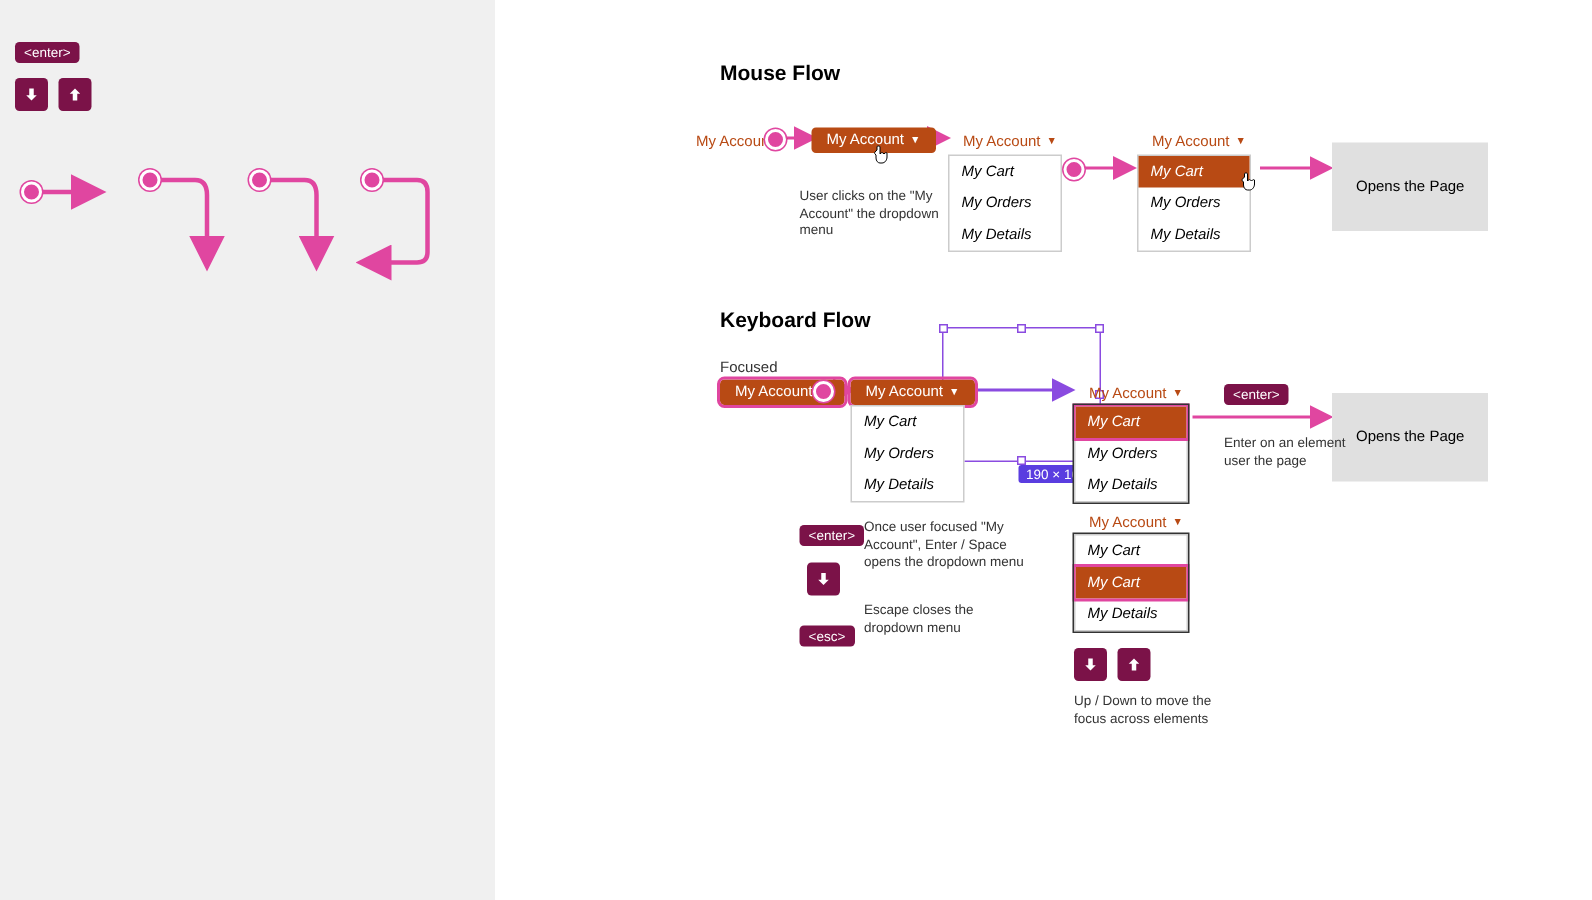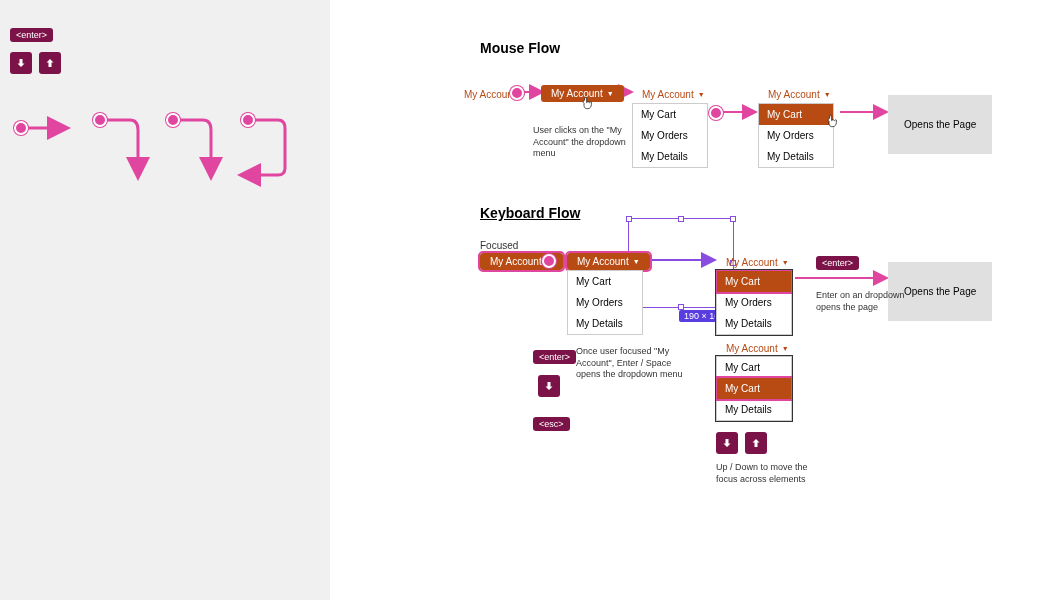--- a/index.html
+++ b/index.html
@@ -21,21 +21,21 @@
 
 .canvas { position: absolute; left: 0; top: 0; width: 100%; height: 100%; }
 
 
 .dd-pill { background: #b84a14; color: #fff; border-radius: 3px; padding: 3px 10px; font-size: 10px; display: inline-flex; align-items: center; gap: 4px; position: absolute; cursor: pointer; }
 .dd-pill.label-only { background: transparent; color: #b84a14; font-weight: 500; }
 .dd-pill .caret { font-size: 7px; }
 
 
 .menu { position: absolute; border: 1px solid #ccc; background: #fff; width: 76px; font-size: 10px; }
-.menu .item { padding: 5px 8px; border-bottom: 0; }
+.menu .item { padding: 5px 8px; border-bottom: 0; font-style: italic; }
 .menu .item.active { background: #b84a14; color: #fff; }
 
 
 .page-box { position: absolute; background: #e0e0e0; padding: 24px 16px; font-size: 10px; }
 
 
 .caption { position: absolute; font-size: 9px; color: #333; line-height: 1.3; max-width: 110px; }
 
 
 .cursor-hand { position: absolute; width: 16px; height: 16px; }
@@ -144,21 +144,21 @@
         <div class="item">My Details</div>
       </div>
       <div class="cursor-hand" style="left:495px; top:114px;">
         <svg viewBox="0 0 24 24">
             <path fill="#fff" stroke="#000" stroke-width="1" d="M9 2c.6 0 1 .4 1 1v7l1-1c.5-.5 1.5-.5 2 0l1 1 1-1c.5-.5 1.5-.5 2 0v4c0 3-2 6-5 6h-2c-2 0-4-2-4-5v-3l-1-1c-.5-.5-.5-1.5 0-2l2-2V3c0-.6.4-1 1-1z"></path>
           </svg>
       </div>
 
       <div class="page-box" style="left:558px; top:95px;">Opens the Page</div>
 
-      <div class="section-title" style="position:absolute; left:150px; top:205px;text-decoration:underline;">Keyboard Flow</div>
+      <div class="section-title" style="position:absolute; left:150px; top:205px;">Keyboard Flow</div>
       <div class="focused-lbl" style="left:150px; top:240px;">Focused</div>
 
       <div class="sel-box" style="left:298px; top:218px; width:106px; height:90px;">
         <span class="sel-handle" style="left:-3px; top:-3px;"></span>
         <span class="sel-handle" style="right:-3px; top:-3px;"></span>
         <span class="sel-handle" style="left:-3px; bottom:-3px;"></span>
         <span class="sel-handle" style="right:-3px; bottom:-3px;"></span>
         <span class="sel-handle" style="left:50%; top:-3px; margin-left:-3px;"></span>
         <span class="sel-handle" style="left:50%; bottom:-3px; margin-left:-3px;"></span>
         <span class="sel-handle" style="left:-3px; top:50%; margin-top:-3px;"></span>
@@ -201,30 +201,31 @@
           <span class="caret">▼</span>
         </span>
       <div class="menu" style="left:386px; top:270px; outline:1px solid #333;">
         <div class="item active" style="outline:2px solid #e046a0;">My Cart</div>
         <div class="item">My Orders</div>
         <div class="item">My Details</div>
       </div>
 
       <span class="key-badge" style="position:absolute; left:486px; top:256px;">&lt;enter&gt;</span>
       <div class="page-box" style="left:558px; top:262px;">Opens the Page</div>
-      <div class="caption" style="left:486px; top:290px; max-width:90px;">Enter on an dropdown opens the page</div>
+      <div class="caption" style="left:486px; top:290px; max-width:90px;">Enter on an element user the page</div>
 
       <span class="key-badge" style="position:absolute; left:203px; top:350px;">&lt;enter&gt;</span>
       <div class="caption" style="left:246px; top:346px; max-width:110px;">Once user focused "My Account", Enter / Space opens the dropdown menu</div>
       <span class="sq-btn" style="position:absolute; left:208px; top:375px;">
         <svg viewBox="0 0 24 24" width="12" height="12">
             <path fill="#fff" d="M12 20l-7-7h4V4h6v9h4z"></path>
           </svg>
       </span>
       <span class="key-badge" style="position:absolute; left:203px; top:417px;">&lt;esc&gt;</span>
+      <div class="caption" style="left:246px; top:401px; max-width:110px;">Escape closes the dropdown menu</div>
 
       <span class="dd-pill label-only" style="left:386px; top:340px;">
           <span>My Account</span>
           <span class="caret">▼</span>
         </span>
       <div class="menu" style="left:386px; top:356px; outline:1px solid #333;">
         <div class="item">My Cart</div>
         <div class="item active" style="outline:2px solid #e046a0;">My Cart</div>
         <div class="item">My Details</div>
       </div>

